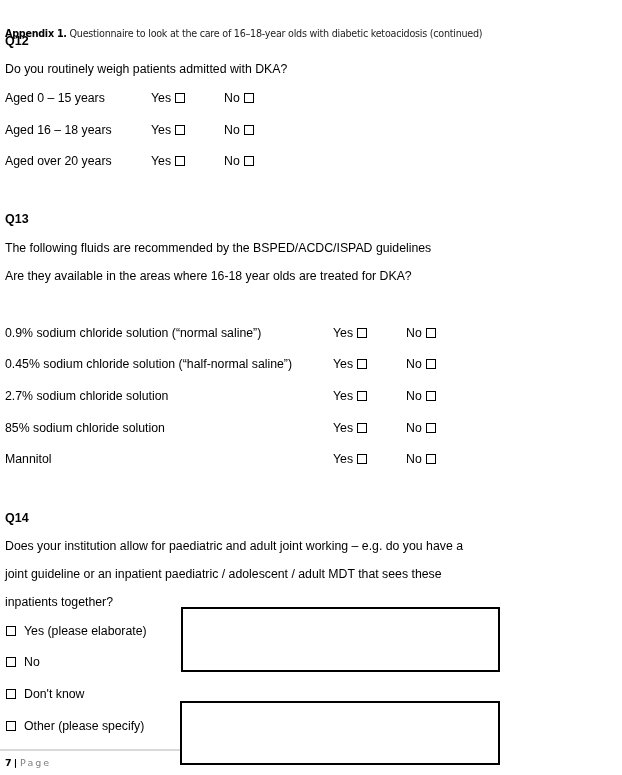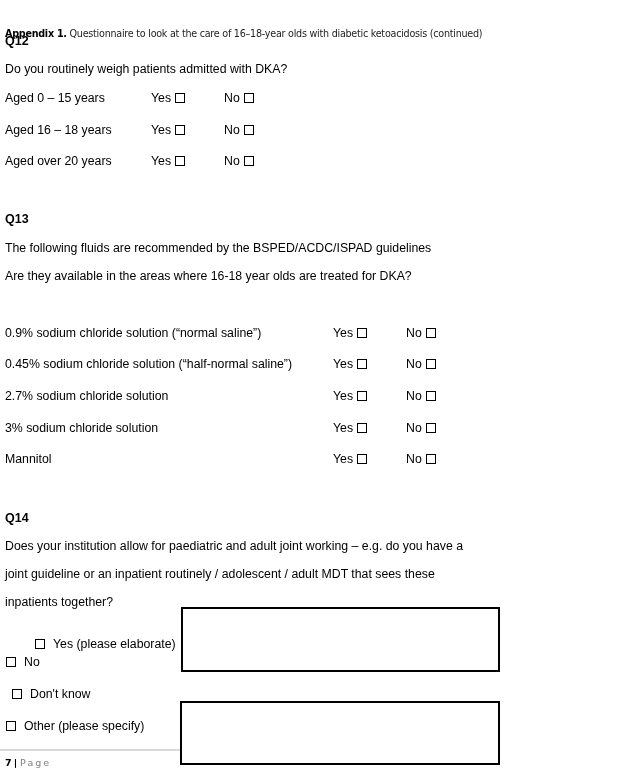--- a/index.html
+++ b/index.html
@@ -146,21 +146,21 @@
 <div class="abs text" style="left:5px; top:389px;">2.7% sodium chloride solution</div>
 <div class="abs opt" style="left:333px; top:389px;">
     <span>Yes</span>
     <span class="box"></span>
   </div>
 <div class="abs opt" style="left:406px; top:389px;">
     <span>No</span>
     <span class="box"></span>
   </div>
 
-<div class="abs text" style="left:5px; top:421px;">3% sodium chloride solution</div>
+<div class="abs text" style="left:5px; top:421px;">85% sodium chloride solution</div>
 <div class="abs opt" style="left:333px; top:421px;">
     <span>Yes</span>
     <span class="box"></span>
   </div>
 <div class="abs opt" style="left:406px; top:421px;">
     <span>No</span>
     <span class="box"></span>
   </div>
 
 <div class="abs text" style="left:5px; top:452px;">Mannitol</div>
@@ -168,32 +168,32 @@
     <span>Yes</span>
     <span class="box"></span>
   </div>
 <div class="abs opt" style="left:406px; top:452px;">
     <span>No</span>
     <span class="box"></span>
   </div>
 
 <div class="abs qnum" style="left:5px; top:511px;">Q14</div>
 <div class="abs text" style="left:5px; top:539px;">Does your institution allow for paediatric and adult joint working – e.g. do you have a</div>
-<div class="abs text" style="left:5px; top:567px;">joint guideline or an inpatient routinely / adolescent / adult MDT that sees these</div>
+<div class="abs text" style="left:5px; top:567px;">joint guideline or an inpatient paediatric / adolescent / adult MDT that sees these</div>
 <div class="abs text" style="left:5px; top:595px;">inpatients together?</div>
 
-<div class="abs opt" style="left:6px; top:637px;margin-left:29px;">
+<div class="abs opt" style="left:6px; top:624px;">
     <span class="box left"></span>
     <span>Yes (please elaborate)</span>
   </div>
 <div class="abs opt" style="left:6px; top:655px;">
     <span class="box left"></span>
     <span>No</span>
   </div>
-<div class="abs opt" style="left:12px; top:687px;">
+<div class="abs opt" style="left:6px; top:687px;">
     <span class="box left"></span>
     <span>Don't know</span>
   </div>
 <div class="abs opt" style="left:6px; top:719px;">
     <span class="box left"></span>
     <span>Other (please specify)</span>
   </div>
 
 <div class="answer-box" style="left:181px; top:607px; width:319px; height:65px;"></div>
 

